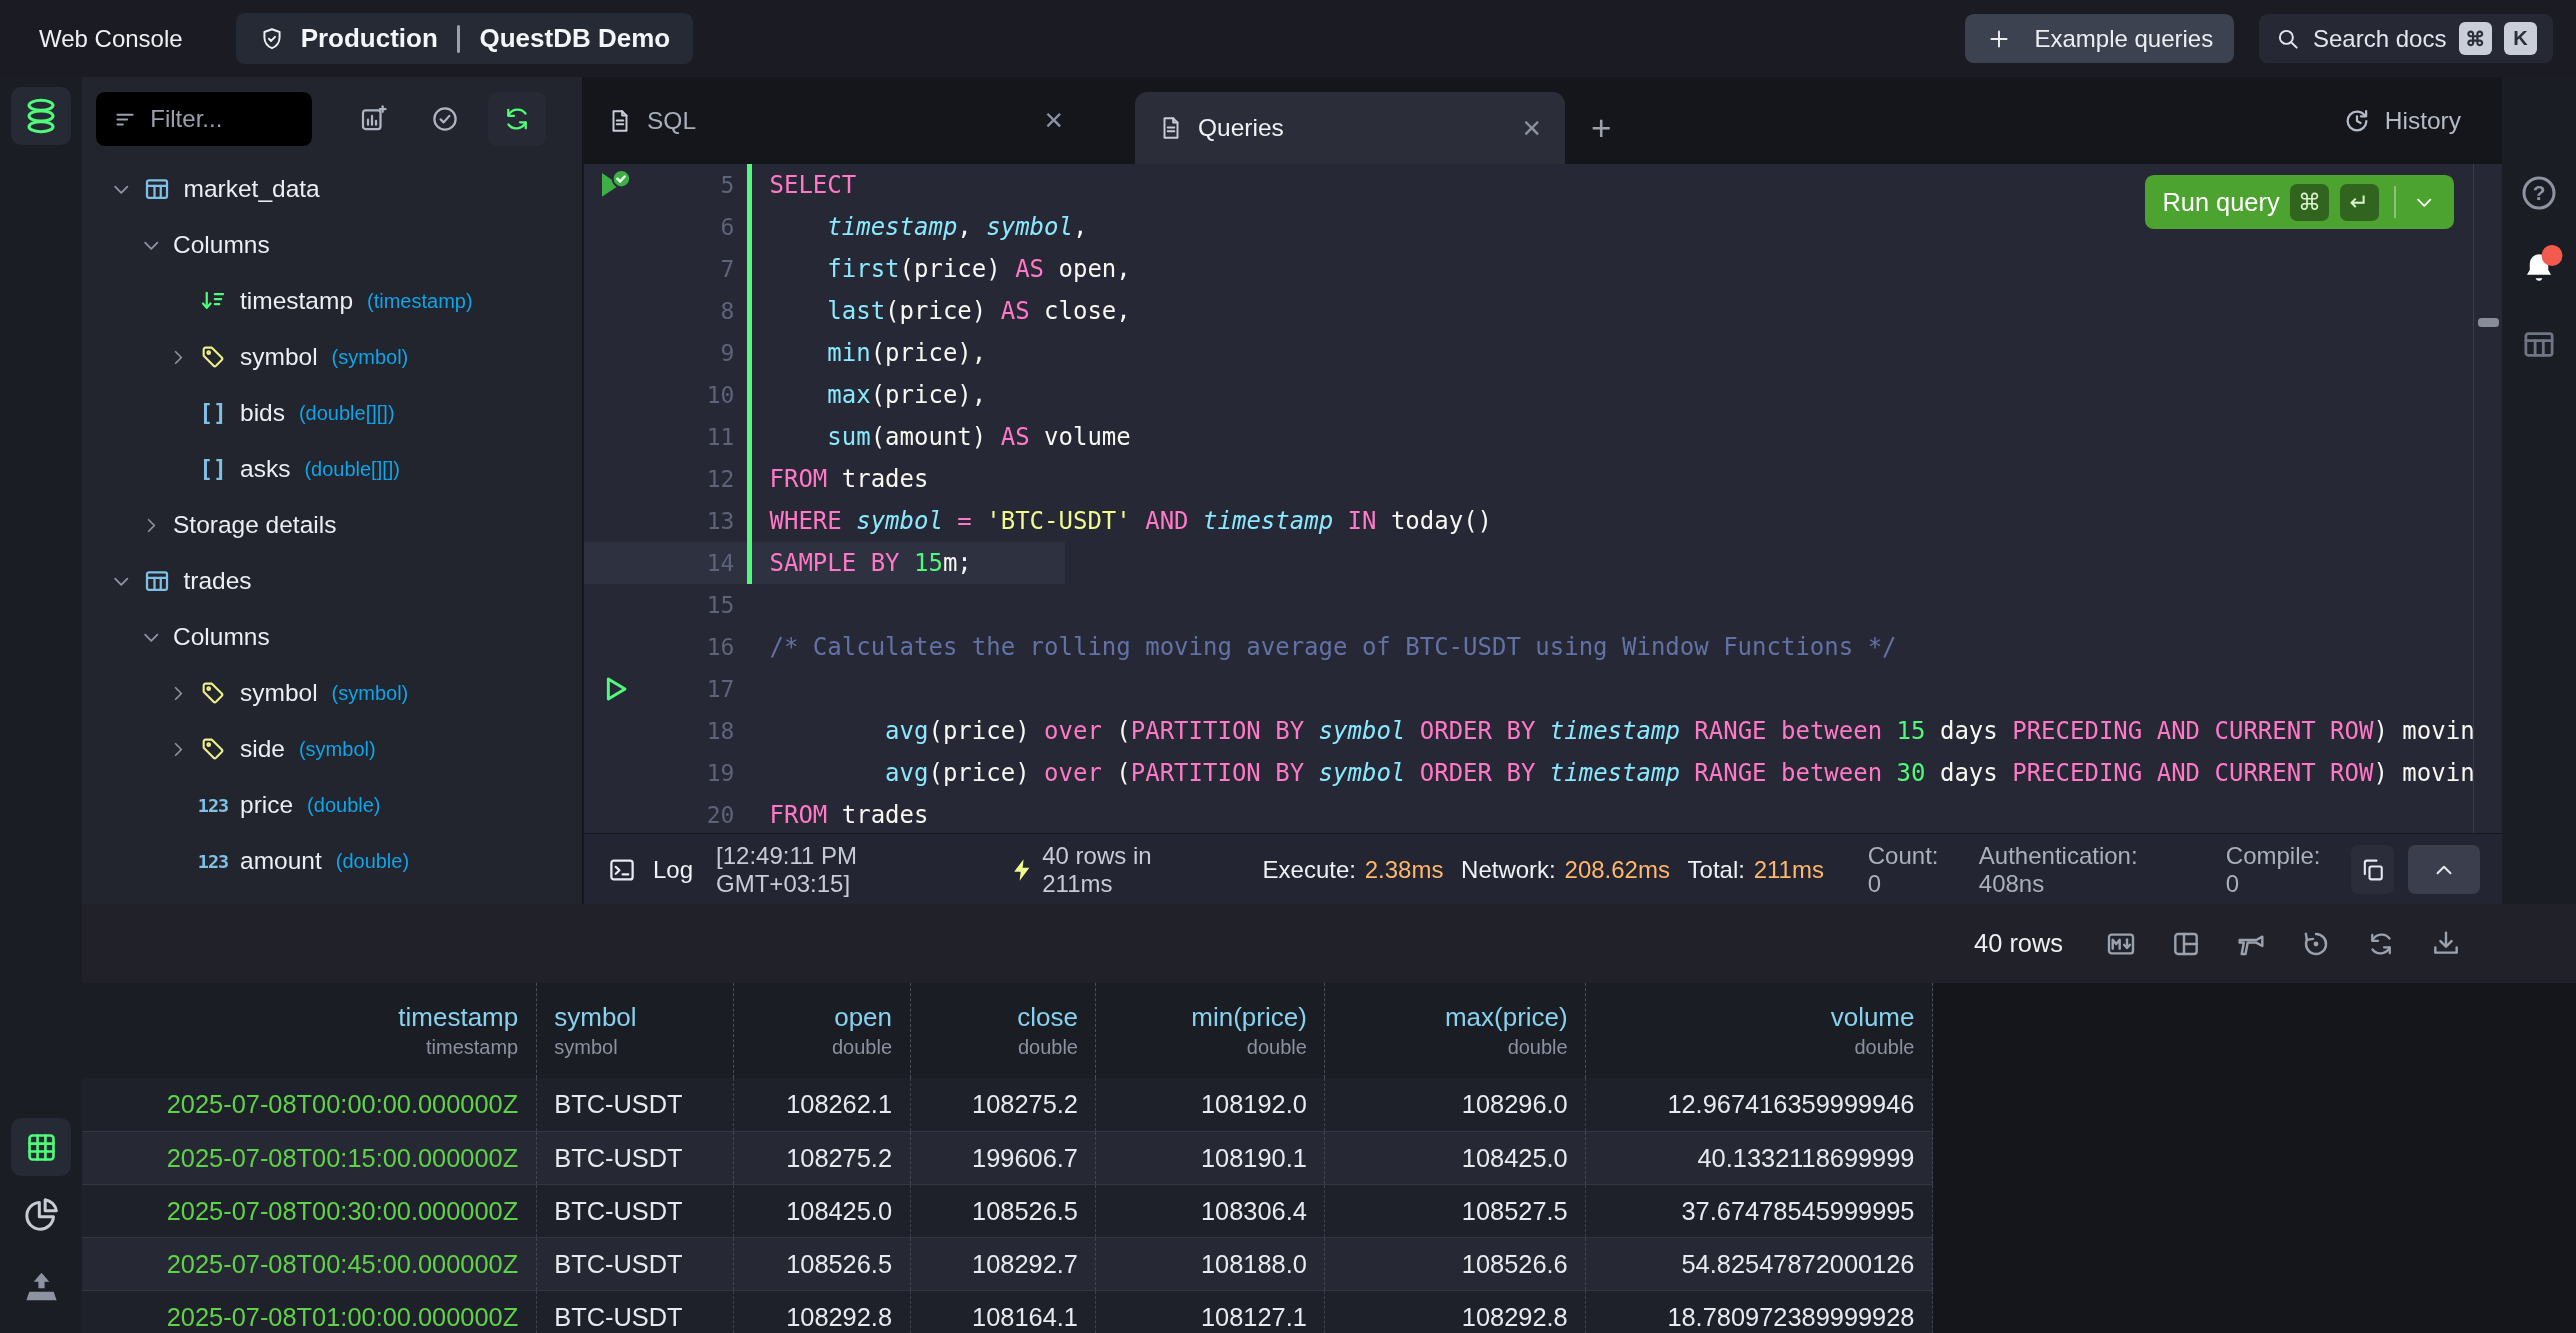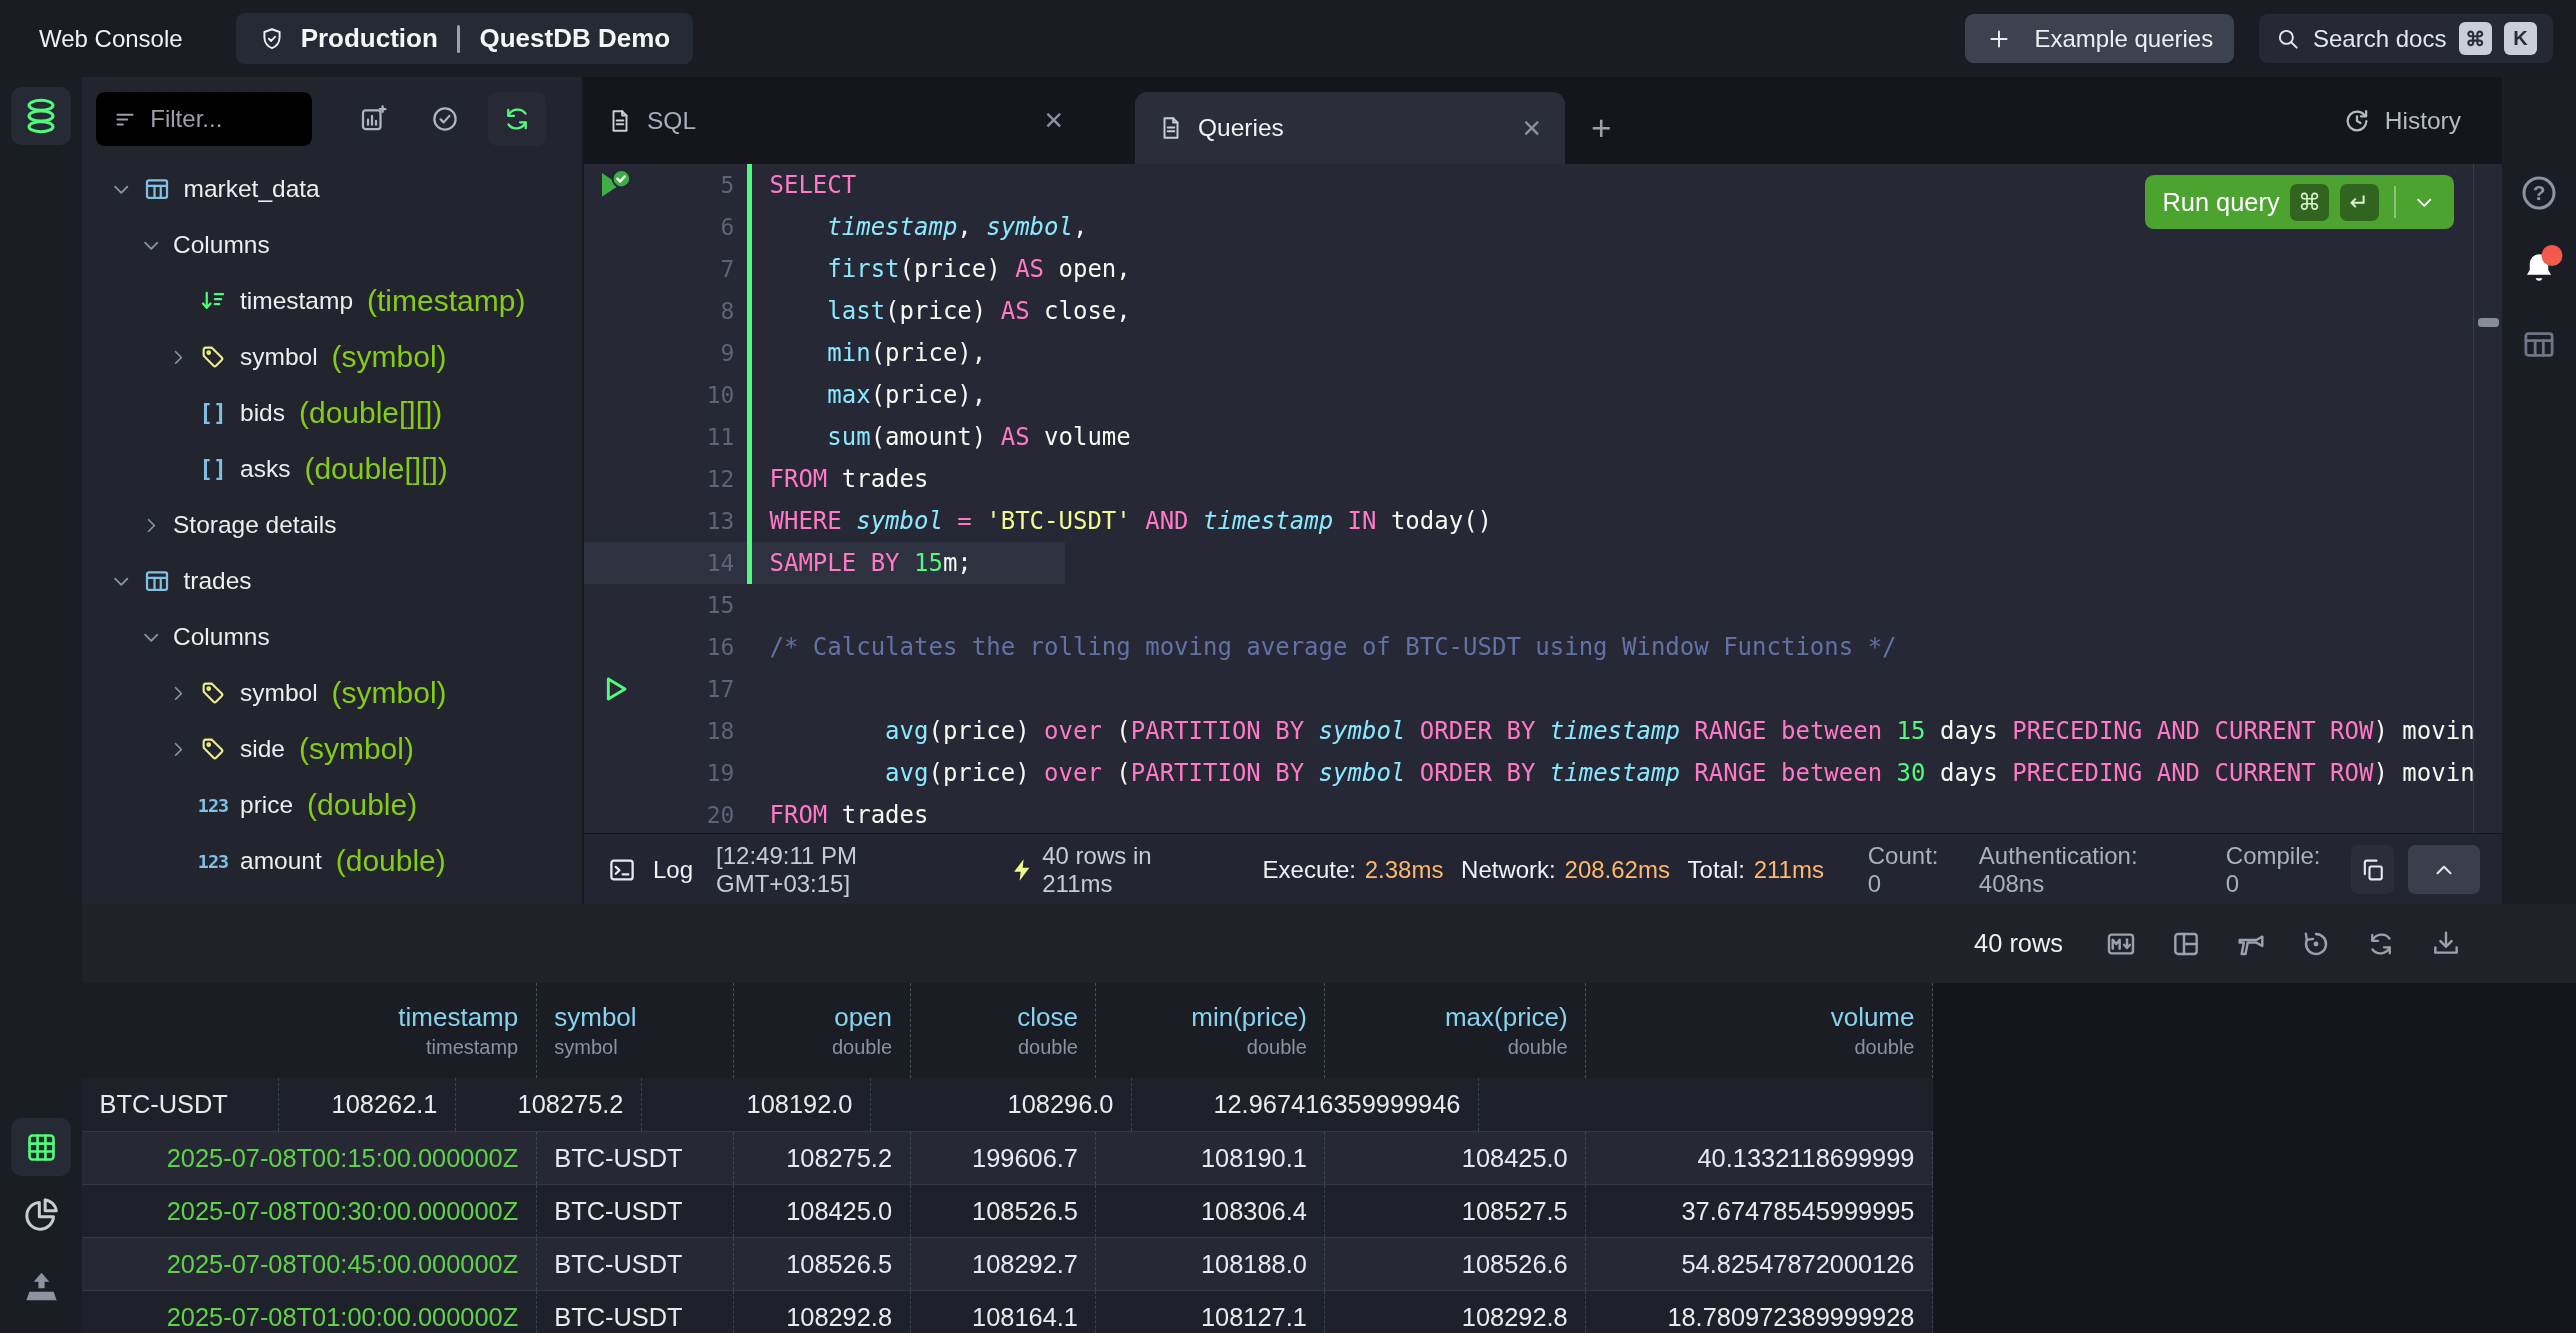--- a/index.html
+++ b/index.html
@@ -40,21 +40,21 @@
     font:24px "Liberation Sans", sans-serif; width:123px; }
   .filter-box input::placeholder { color:#9aa0ac; }
   .sic { width:58px; height:54px; display:flex; align-items:center; justify-content:center;
     color:#aeb4c0; cursor:pointer; }
   .sic.boxed { background:#272a34; border-radius:8.8px; }
   .sic.green { color:#50fa7b; }
   .tree-row { height:56px; display:flex; align-items:center; font-size:24.5px; cursor:pointer; }
   .tree-row .tw { width:30px; display:flex; justify-content:center; color:#8d93a1; flex:0 0 30px; }
   .tree-row .ti { width:40px; display:flex; justify-content:center; flex:0 0 40px; }
   .tree-row .tn { color:#eceef4; margin-left:7px; white-space:nowrap; }
-  .tree-row .tt { color:#84cc16; margin-left:14px; font-size:30px; white-space:nowrap; }
+  .tree-row .tt { color:#0ea5e9; margin-left:14px; font-size:20px; white-space:nowrap; }
   .lvl0 { padding-left:24.5px; } .lvl1 { padding-left:54px; } .lvl2 { padding-left:81px; }
   .txtic { font-family:"DejaVu Sans Mono", monospace; color:#7fc0e4; font-size:23px; font-weight:bold; }
   .txtic.small { font-size:18.4px; letter-spacing:-0.9px; }
   .icon-table { color:#7fc0e4; } .icon-sort { color:#50fa7b; } .icon-tag { color:#eef08a; }
 
   
   #editor-col { position:absolute; left:584px; top:77px; width:1919px; height:827px;
     display:flex; flex-direction:column; }
   #tabstrip { height:87px; background:#14161c; display:flex; align-items:flex-end; position:relative; }
   .tab { height:87px; display:flex; align-items:center; padding:0 23px; cursor:pointer;
@@ -777,20 +777,21 @@
           <span class="hname">max(price)</span>
           <span class="htype">double</span>
         </div>
         <div class="hcell a-r" style="width: 347px;">
           <span class="hname">volume</span>
           <span class="htype">double</span>
         </div>
       </div>
     <div id="grid-body">
         <div class="grow odd">
+          <div class="gcell ts" style="width:455px">2025-07-08T00:00:00.000000Z</div>
           <div class="gcell" style="width:197px">BTC-USDT</div>
           <div class="gcell num" style="width:177px">108262.1</div>
           <div class="gcell num" style="width:186px">108275.2</div>
           <div class="gcell num" style="width:229px">108192.0</div>
           <div class="gcell num" style="width:261px">108296.0</div>
           <div class="gcell num" style="width:347px">12.967416359999946</div>
         </div>
         <div class="grow even">
           <div class="gcell ts" style="width:455px">2025-07-08T00:15:00.000000Z</div>
           <div class="gcell" style="width:197px">BTC-USDT</div>

